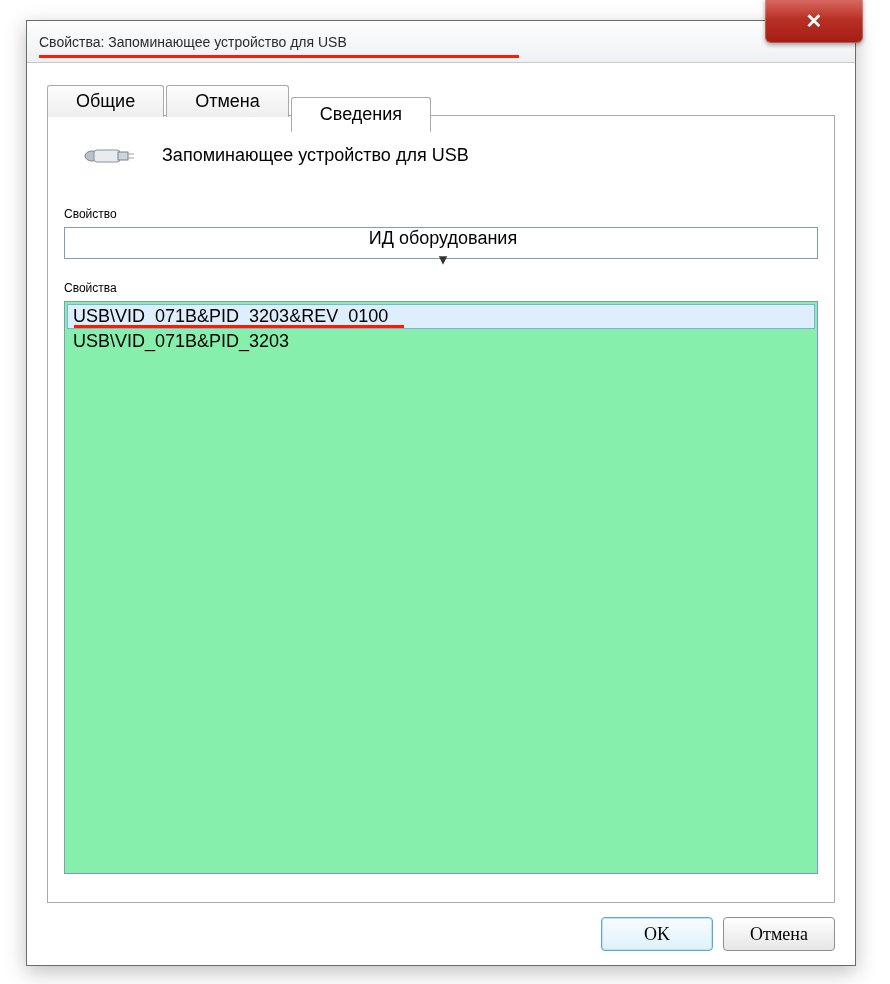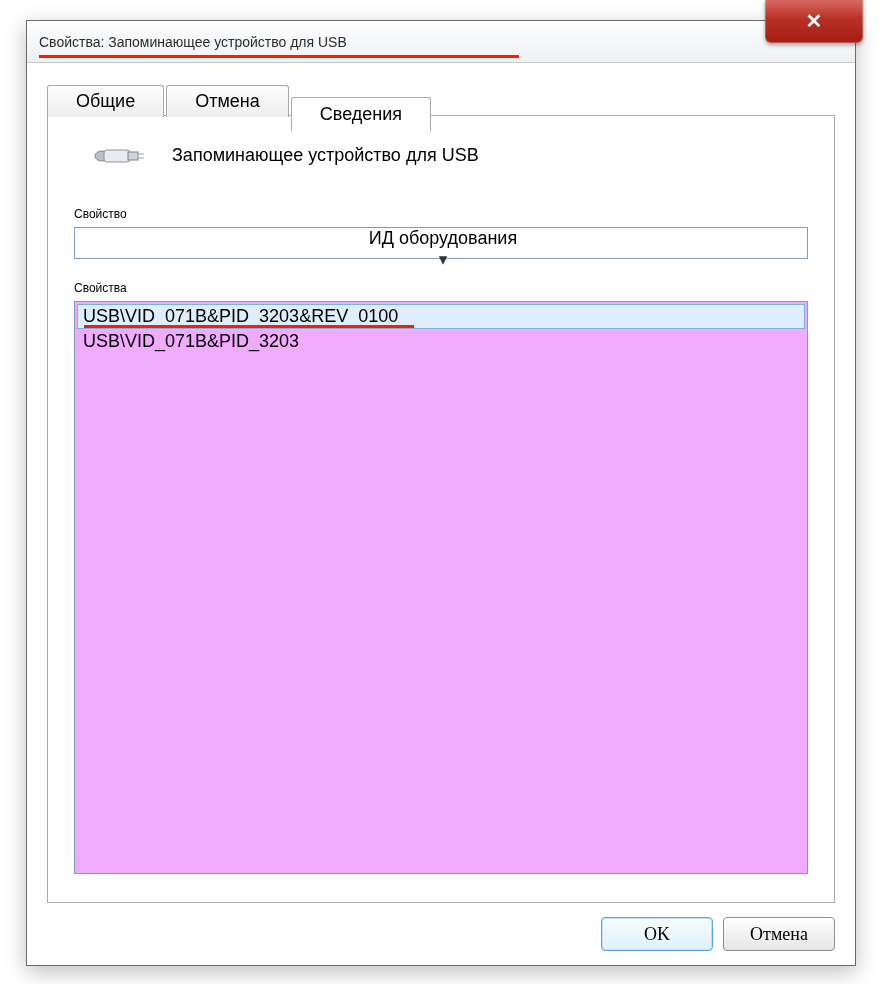--- a/index.html
+++ b/index.html
@@ -91,21 +91,21 @@
     background: #fff;
     border-bottom: 1px solid #fff;
     top: 16px;
     padding-top: 6px;
     padding-bottom: 6px;
   }
   .panel {
     border: 1px solid #a9a9a9;
     background: #fff;
     flex: 1;
-    padding: 22px 26px;
+    padding: 22px 16px;
     display: flex;
     flex-direction: column;
     position: relative;
     z-index: 1;
     margin-top: -1px;
   }
   .device-row {
     display: flex;
     align-items: center;
     margin-bottom: 34px;
@@ -130,21 +130,21 @@
   }
   .dropdown-text { flex: 1; font-size: 18px; }
   .dropdown-arrow {
     width: 18px;
     text-align: center;
     color: #333;
     user-select: none;
   }
   .listbox {
     border: 1px solid #7f9db9;
-    background: #f0abfc;
+    background: #86efac;
     flex: 1;
     padding: 2px;
     overflow: auto;
     margin-bottom: 6px;
   }
   .list-item {
     padding: 2px 6px;
     font-size: 18px;
     white-space: nowrap;
     position: relative;

